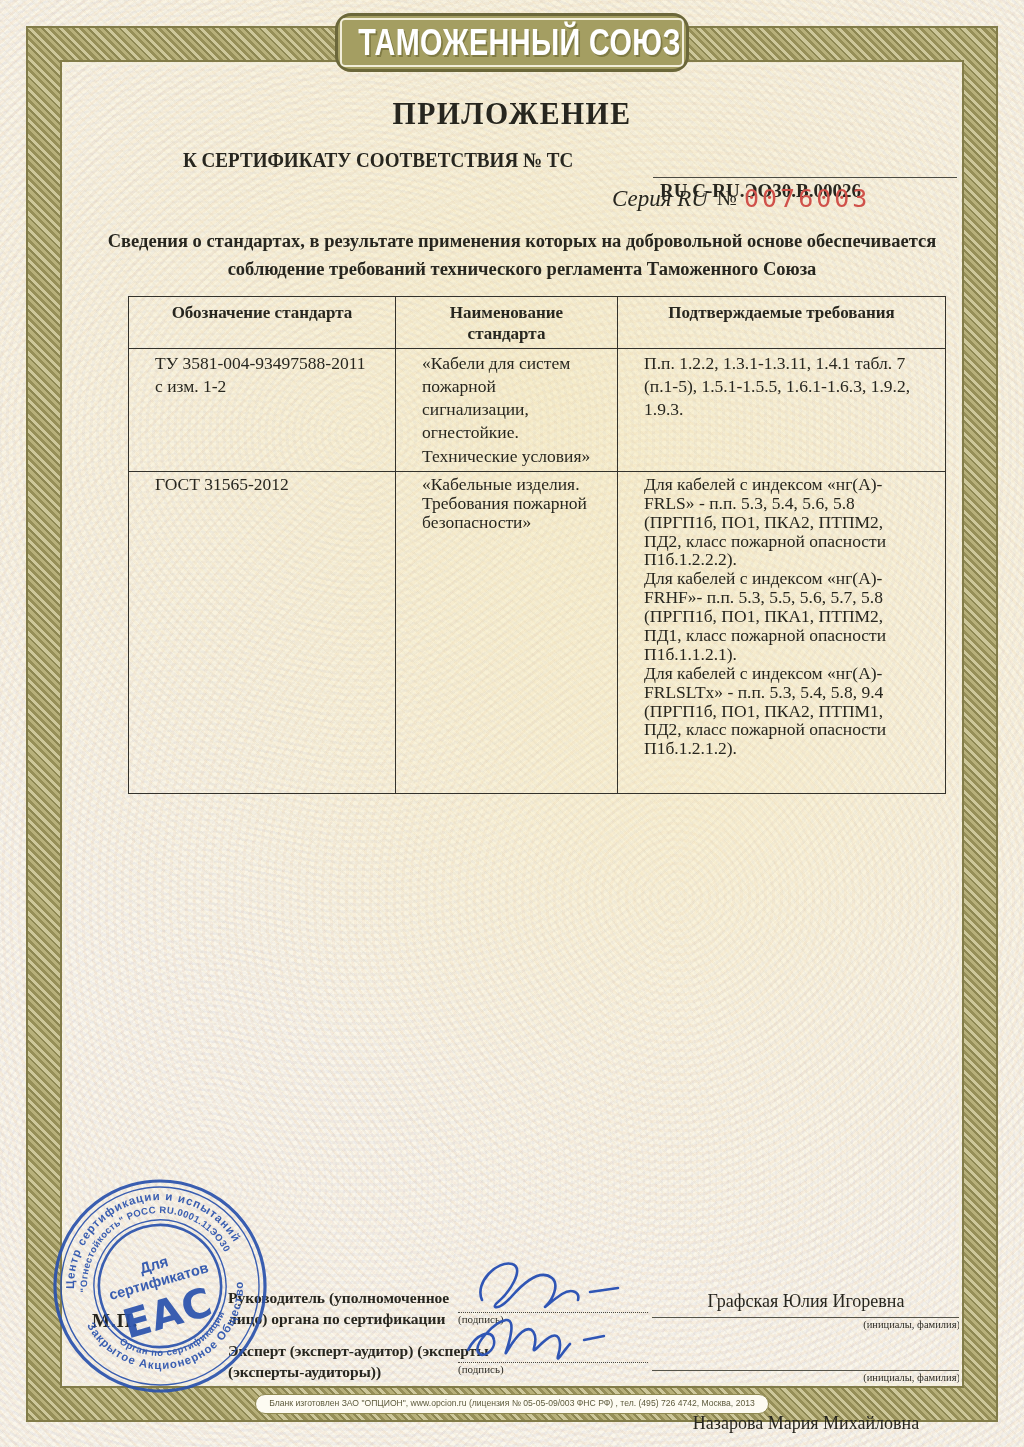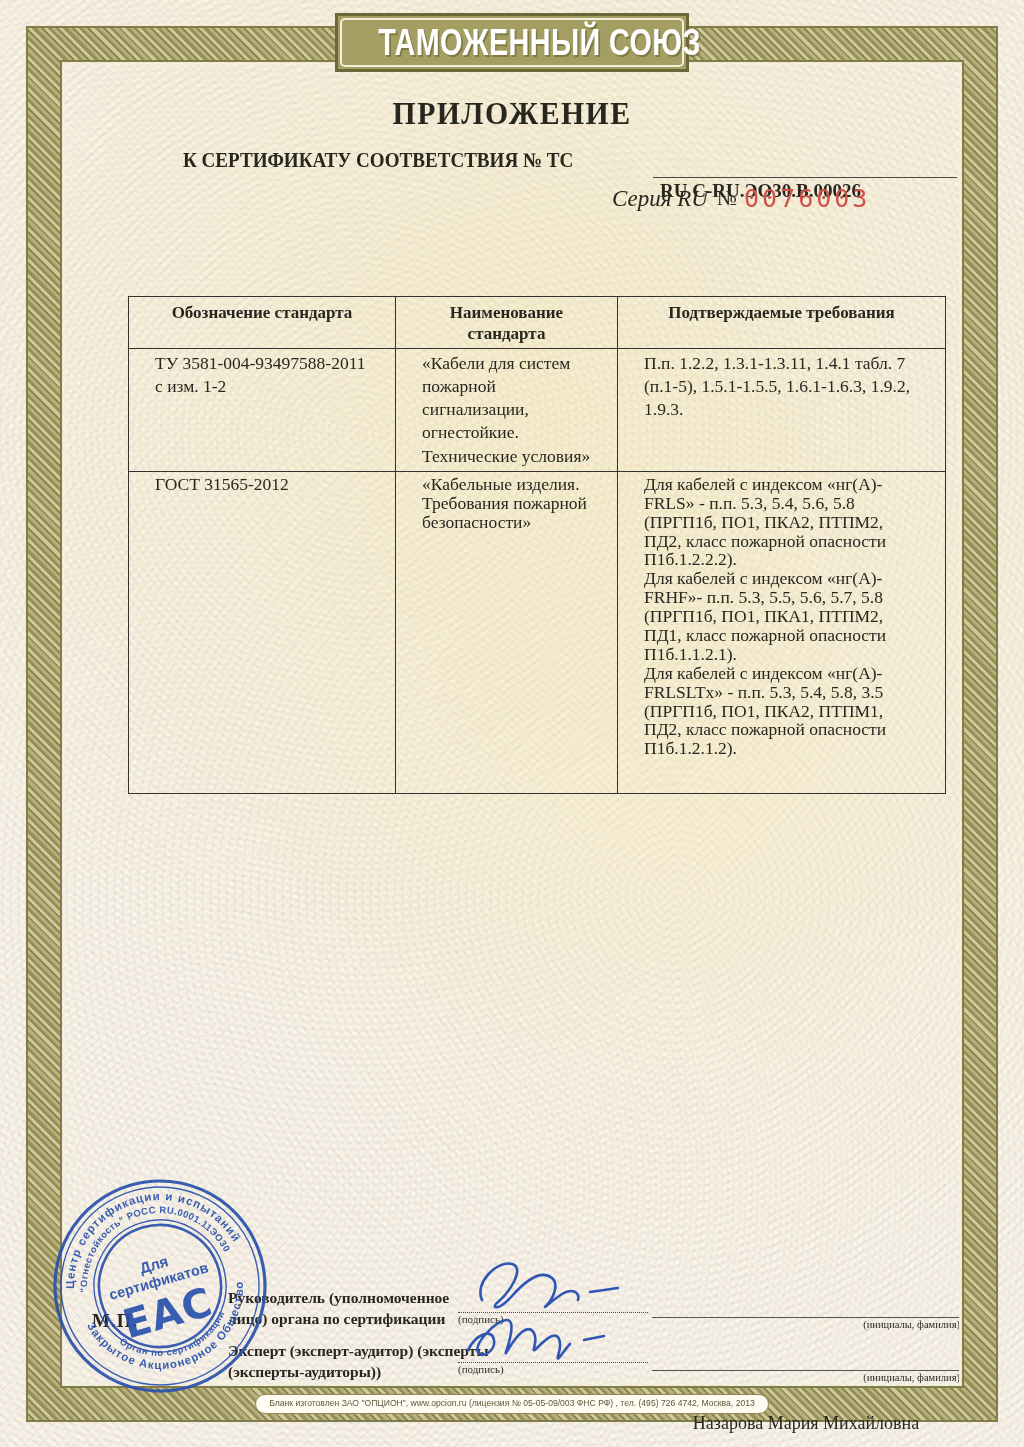--- a/index.html
+++ b/index.html
@@ -23,22 +23,22 @@
     border:32px solid #a8a268;
     border-image:repeating-linear-gradient(45deg,#b7b07a 0 3px,#8d8752 3px 5px,#cdc79a 5px 8px,#968f58 8px 11px) 32;
     outline:2px solid #827c49;
   }
   .frame::after{content:"";position:absolute;inset:0;border:2px solid #827c49;}
   .frame::before{content:"";position:absolute;inset:3px;border:2px solid #f3efdd;z-index:1;}
 
   
   .banner{
     position:absolute;left:50%;top:13px;transform:translateX(-50%);
-    width:354px;height:59px;background:#a49e62;border:3px solid #6b673a;border-radius:0;
-    display:flex;align-items:center;z-index:3;
+    width:354px;height:59px;background:#a49e62;border:3px solid #6b673a;border-radius:16px;
+    display:flex;align-items:center;justify-content:center;z-index:3;padding-left:16px;
   }
   .banner::before{content:"";position:absolute;inset:2px;border:2px solid #f2eeda;border-radius:5px;}
   .banner-title{
     font-family:"Liberation Sans", sans-serif;font-weight:700;font-size:36px;color:#ffffff;
     transform:scaleX(.80);white-space:nowrap;letter-spacing:0.5px;
     text-shadow:2px 2px 0 rgba(96,92,44,.55);
   }
 
   .doc-title{position:absolute;left:0;top:96px;width:100%;text-align:center;
     font-weight:700;font-size:31px;letter-spacing:1.5px;transform:scaleX(.96);}
@@ -104,20 +104,21 @@
   </div>
 
   <div class="doc-title">ПРИЛОЖЕНИЕ</div>
   <div class="cert-sub">К СЕРТИФИКАТУ СООТВЕТСТВИЯ  № ТС</div>
   <div class="cert-number">RU C-RU.ЭО30.В.00026</div>
   <div class="cert-underline"></div>
   <div class="series-label">Серия RU</div>
   <div class="number-sign">№</div>
   <div class="serial-number">0076003</div>
 
+  <div class="intro">Сведения о стандартах, в результате применения которых на добровольной основе обеспечивается соблюдение требований технического регламента Таможенного Союза</div>
 
   <table class="standards">
     <colgroup>
         <col class="c1">
         <col class="c2">
         <col class="c3">
       </colgroup>
     <thead>
       <tr>
         <th>Обозначение стандарта</th>
@@ -132,21 +133,21 @@
         <td>
           <p>П.п. 1.2.2, 1.3.1-1.3.11, 1.4.1 табл. 7 (п.1-5), 1.5.1-1.5.5, 1.6.1-1.6.3, 1.9.2, 1.9.3.</p>
         </td>
       </tr>
       <tr class="row2">
         <td>ГОСТ 31565-2012</td>
         <td>«Кабельные изделия. Требования пожарной безопасности»</td>
         <td>
           <p>Для кабелей с индексом «нг(А)-FRLS» - п.п. 5.3, 5.4, 5.6, 5.8 (ПРГП1б, ПО1, ПКА2, ПТПМ2, ПД2, класс пожарной опасности П1б.1.2.2.2).</p>
           <p>Для кабелей с индексом «нг(А)-FRHF»- п.п. 5.3, 5.5, 5.6, 5.7, 5.8 (ПРГП1б, ПО1, ПКА1, ПТПМ2, ПД1, класс пожарной опасности П1б.1.1.2.1).</p>
-          <p>Для кабелей с индексом «нг(А)-FRLSLTx» - п.п. 5.3, 5.4, 5.8, 3.5 (ПРГП1б, ПО1, ПКА2, ПТПМ1, ПД2, класс пожарной опасности П1б.1.2.1.2).</p>
+          <p>Для кабелей с индексом «нг(А)-FRLSLTx» - п.п. 5.3, 5.4, 5.8, 9.4 (ПРГП1б, ПО1, ПКА2, ПТПМ1, ПД2, класс пожарной опасности П1б.1.2.1.2).</p>
         </td>
       </tr>
     </tbody>
   </table>
 
   <svg class="stamp" viewBox="0 0 220 220">
     <g fill="none" stroke="#2a52ad">
       <circle cx="110" cy="110" r="105" stroke-width="3.2"></circle>
       <circle cx="110" cy="110" r="99" stroke-width="1.4"></circle>
       <circle cx="110" cy="110" r="66" stroke-width="1.4"></circle>
@@ -189,20 +190,21 @@
 
   <svg class="sig-svg sig1" width="180" height="72" viewBox="0 0 180 72">
     <path d="M14 48 C6 30 30 8 44 12 C58 16 40 42 30 50 C22 56 30 60 44 44 C60 26 74 18 84 26 C92 33 84 48 78 54 C74 58 82 50 94 42 C104 36 112 40 110 48" fill="none" stroke="#2f55b5" stroke-width="2.6" stroke-linecap="round"></path>
     <path d="M122 40 L150 36" fill="none" stroke="#2f55b5" stroke-width="2.6" stroke-linecap="round"></path>
   </svg>
   <svg class="sig-svg sig2" width="180" height="66" viewBox="0 0 180 66">
     <path d="M10 44 C18 28 34 22 36 34 C38 44 24 54 20 46 C16 38 36 16 48 14 C58 13 52 34 48 46 C46 52 54 34 64 26 C74 18 80 28 76 42 C74 50 84 34 94 30 C102 27 104 38 100 50 C98 58 106 44 112 38" fill="none" stroke="#2f55b5" stroke-width="2.6" stroke-linecap="round"></path>
     <path d="M126 34 L146 30" fill="none" stroke="#2f55b5" stroke-width="2.4" stroke-linecap="round"></path>
   </svg>
 
+  <div class="namecol n1"><span class="name-text">Графская Юлия Игоревна</span></div>
   <div class="nameline nl1"></div>
   <div class="namecap nc1">(инициалы, фамилия)</div>
 
   <div class="namecol n2"><span class="name-text">Назарова Мария Михайловна</span></div>
   <div class="nameline nl2"></div>
   <div class="namecap nc2">(инициалы, фамилия)</div>
 
   <div class="ribbon">Бланк изготовлен ЗАО "ОПЦИОН", www.opcion.ru (лицензия № 05-05-09/003 ФНС РФ) , тел. (495) 726 4742, Москва, 2013</div>
 
 </div>

